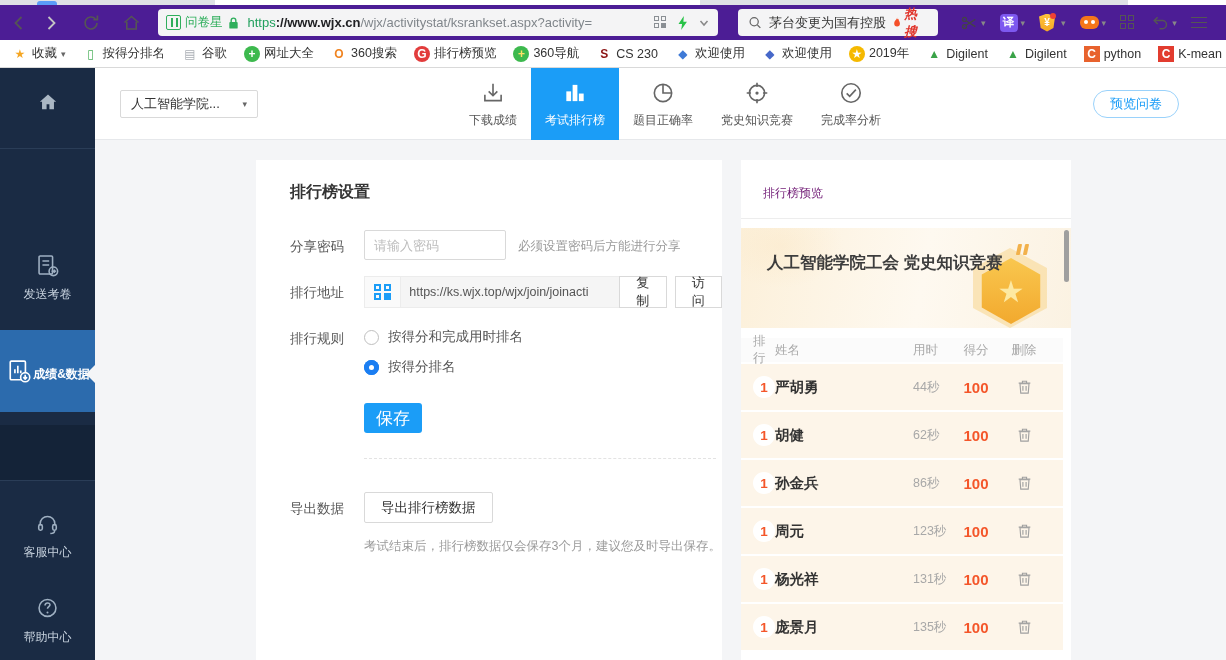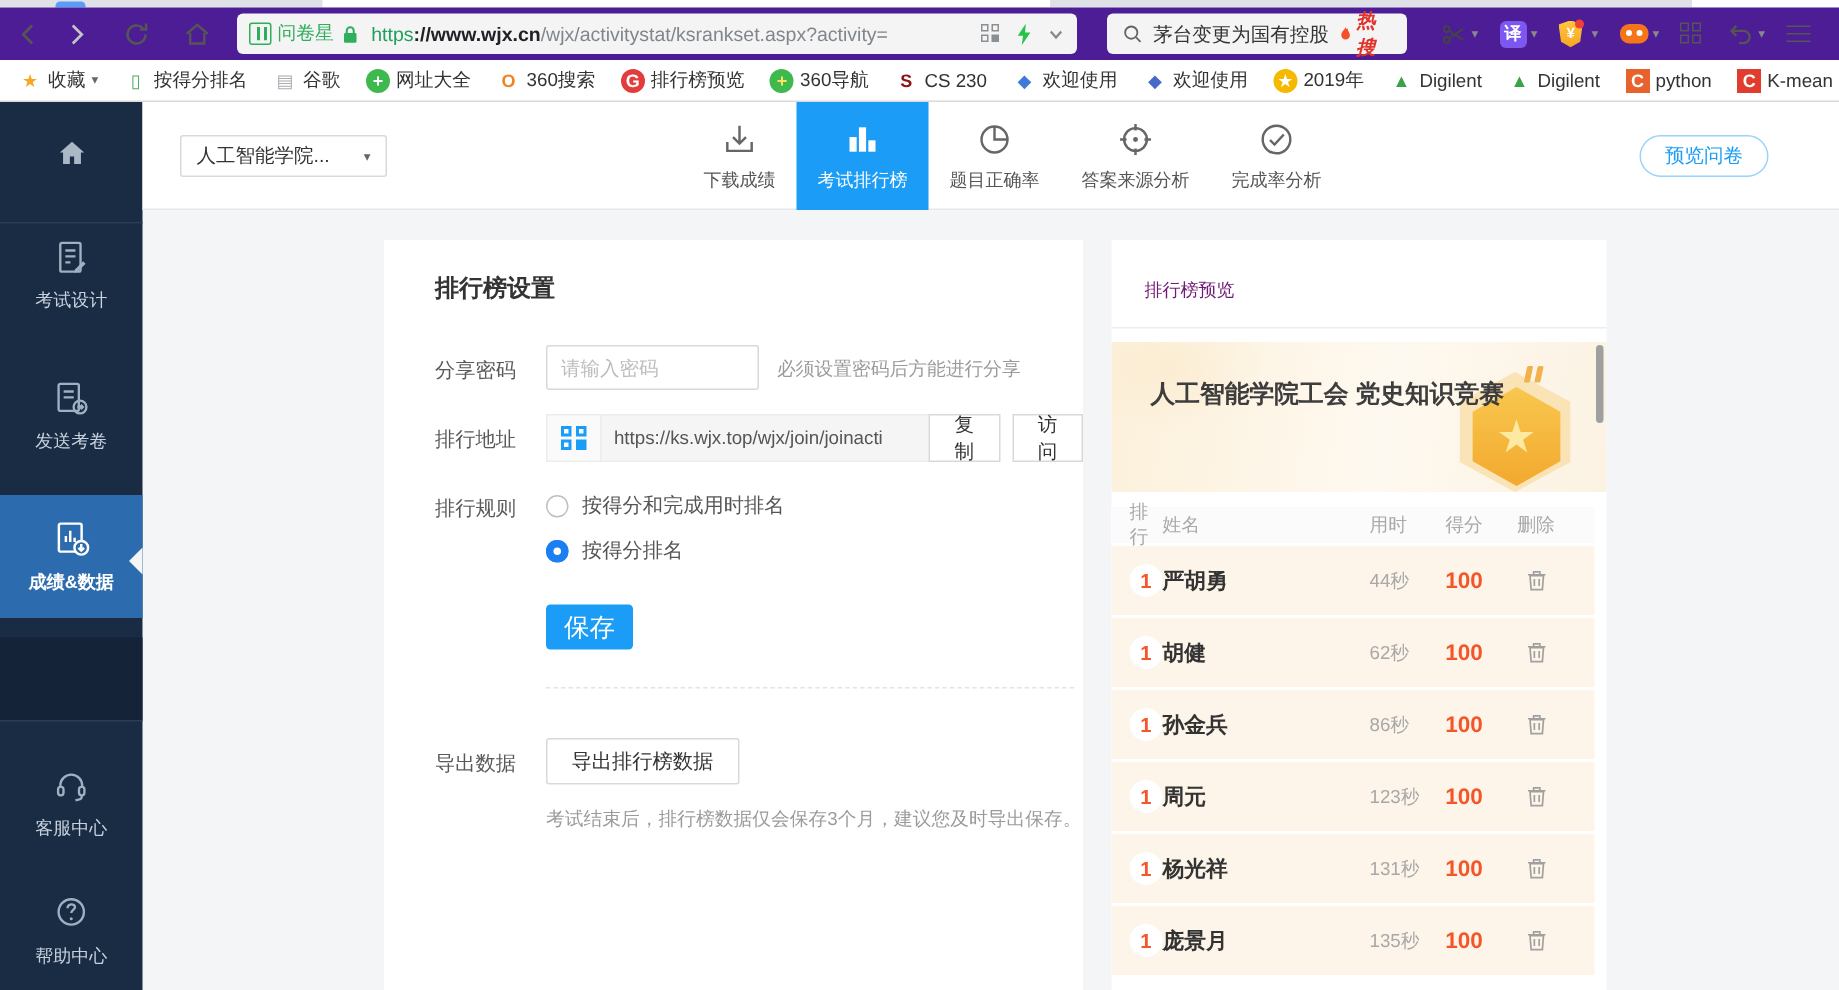--- a/index.html
+++ b/index.html
@@ -61,21 +61,21 @@
 
   
   .page { position:absolute; left:0; top:68px; width:1226px; height:592px; background:#f4f5f7; }
 
   .sidebar { position:absolute; left:0; top:0; width:95px; height:592px; background:#1a2b44; }
   .sb-item { position:absolute; left:0; width:95px; display:flex; flex-direction:column; align-items:center; color:#9fb0c2; cursor:pointer; }
   .sb-item .lbl { font-size:12px; color:#c6d1dd; margin-top:7px; }
   .sb-item svg { display:block; }
   .sb-div { position:absolute; left:0; width:95px; height:1px; background:#2a3d57; }
   .sb-darker { position:absolute; left:0; top:357px; width:95px; height:55px; background:#142338; }
-  .sb-active { position:absolute; left:0; top:262px; width:95px; height:82px; background:#2c6bad; display:flex; flex-direction:column; align-items:center; justify-content:center; color:#fff; cursor:pointer; }
+  .sb-active { position:absolute; left:0; top:262px; width:95px; height:82px; background:#2c6bad; display:flex; flex-direction:row; align-items:center; justify-content:center; color:#fff; cursor:pointer; }
   .sb-active .lbl { font-size:12px; color:#fff; margin-top:7px; font-weight:bold; }
   .sb-notch { position:absolute; right:0; top:297px; width:0; height:0; border-top:9px solid transparent; border-bottom:9px solid transparent; border-right:9px solid #f4f5f7; }
 
   .apphead { position:absolute; left:95px; top:0; width:1131px; height:72px; background:#fff; border-bottom:1px solid #e6e8eb; }
   .survey-select { position:absolute; left:25px; top:22px; width:138px; height:28px; border:1px solid #d9d9d9; border-radius:2px; background:#fff; display:flex; align-items:center; justify-content:space-between; padding:0 10px; cursor:pointer; }
   .survey-select .txt { font-size:13px; color:#333; white-space:nowrap; overflow:hidden; }
   .survey-select .caret { color:#666; }
 
   .tabs { position:absolute; left:360px; top:0; height:72px; display:flex; }
   .tab { display:flex; flex-direction:column; align-items:center; justify-content:center; padding:0 14px; cursor:pointer; }
@@ -363,28 +363,20 @@
   <div class="page">
 
     <div class="sidebar">
       <div class="sb-item" style="top:22px;">
         <svg width="26" height="26" viewBox="0 0 24 24">
             <path d="M12 4.2 4.5 10.8h2v7h4.2v-4.6h2.6v4.6h4.2v-7h2z" fill="#aab7c4"></path>
           </svg>
       </div>
       <div class="sb-div" style="top:80px;"></div>
 
-      <div class="sb-item" style="top:90px;">
-        <svg width="27" height="27" viewBox="0 0 24 24" stroke="#9fb0c2" stroke-width="1.4" fill="none">
-          <rect x="5.5" y="3.5" width="12" height="17" rx="1"></rect>
-            <path d="M8.5 8h6M8.5 11.5h6M8.5 15h3"></path>
-          <path d="M14.2 19.2 19 14.4l1.5 1.5-4.8 4.8-2 .5z" fill="#9fb0c2" stroke="none"></path>
-        </svg>
-        <span class="lbl">考试设计</span>
-      </div>
 
       <div class="sb-item" style="top:184px;">
         <svg width="27" height="27" viewBox="0 0 24 24" stroke="#9fb0c2" stroke-width="1.4" fill="none">
           <rect x="4.5" y="3.5" width="12" height="16" rx="1"></rect>
             <path d="M7.5 8h6M7.5 11.5h6"></path>
           <circle cx="17.2" cy="17.2" r="3.8"></circle>
             <path d="M15.6 17.2h3.2M17.6 15.9l1.3 1.3-1.3 1.3"></path>
         </svg>
         <span class="lbl">发送考卷</span>
       </div>
@@ -450,21 +442,21 @@
               <path d="M12 4v8h8"></path>
           </svg>
           <span class="tlbl">题目正确率</span>
         </div>
         <div class="tab">
           <svg width="26" height="26" viewBox="0 0 24 24" stroke="#666" stroke-width="1.5" fill="none">
             <circle cx="12" cy="12" r="7"></circle>
               <path d="M12 2.5v4M12 17.5v4M2.5 12h4M17.5 12h4"></path>
               <circle cx="12" cy="12" r="1.5" fill="#666" stroke="none"></circle>
           </svg>
-          <span class="tlbl">答案来源分析</span>
+          <span class="tlbl">党史知识竞赛</span>
         </div>
         <div class="tab">
           <svg width="26" height="26" viewBox="0 0 24 24" stroke="#666" stroke-width="1.5" fill="none">
             <circle cx="12" cy="12" r="8.5"></circle>
               <path d="M8 12.3l2.8 2.8 5.7-6.2"></path>
           </svg>
           <span class="tlbl">完成率分析</span>
         </div>
       </div>
 

